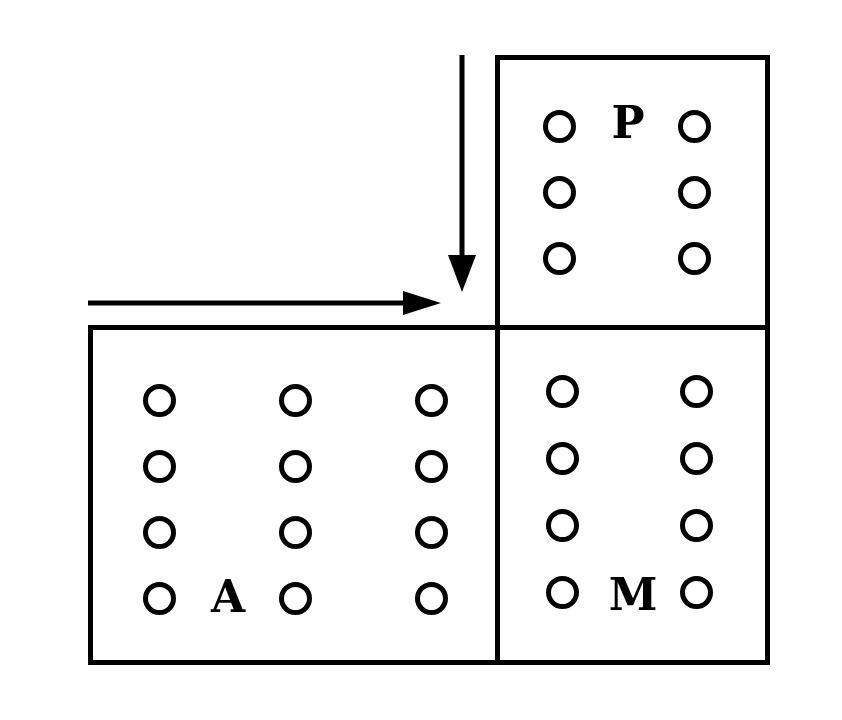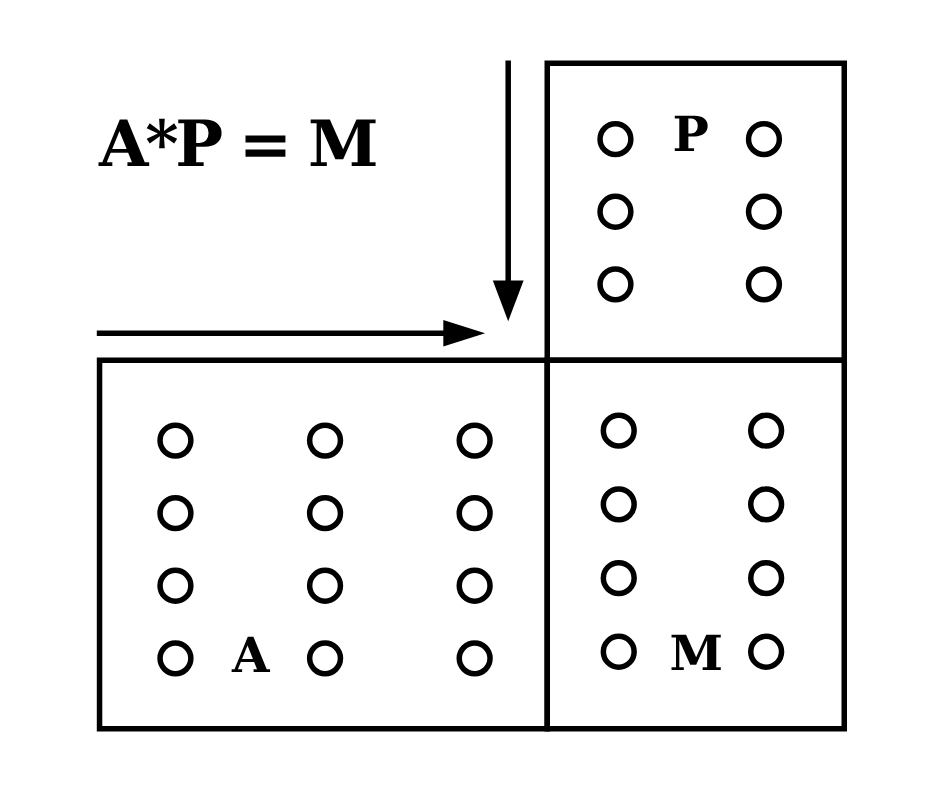--- a/index.html
+++ b/index.html
@@ -88,21 +88,20 @@
       <line class="arrow-line" x1="462" y1="55" x2="462" y2="260"></line>
       <polygon class="arrow-head" points="448,255 476,255 462,292"></polygon>
     </g>
 
     <g>
       <line class="arrow-line" x1="88" y1="303" x2="406" y2="303"></line>
       <polygon class="arrow-head" points="403,291 403,315 441,303"></polygon>
     </g>
   </svg>
 
-  <div class="equation">A*P = M</div>
 
   <div class="dot-grid grid-p" style="--cols: 2;">
       <span class="dot"></span>
       <span class="dot"></span>
       <span class="dot"></span>
       <span class="dot"></span>
       <span class="dot"></span>
       <span class="dot"></span>
     </div>
   <span class="mat-label label-p">P</span>

